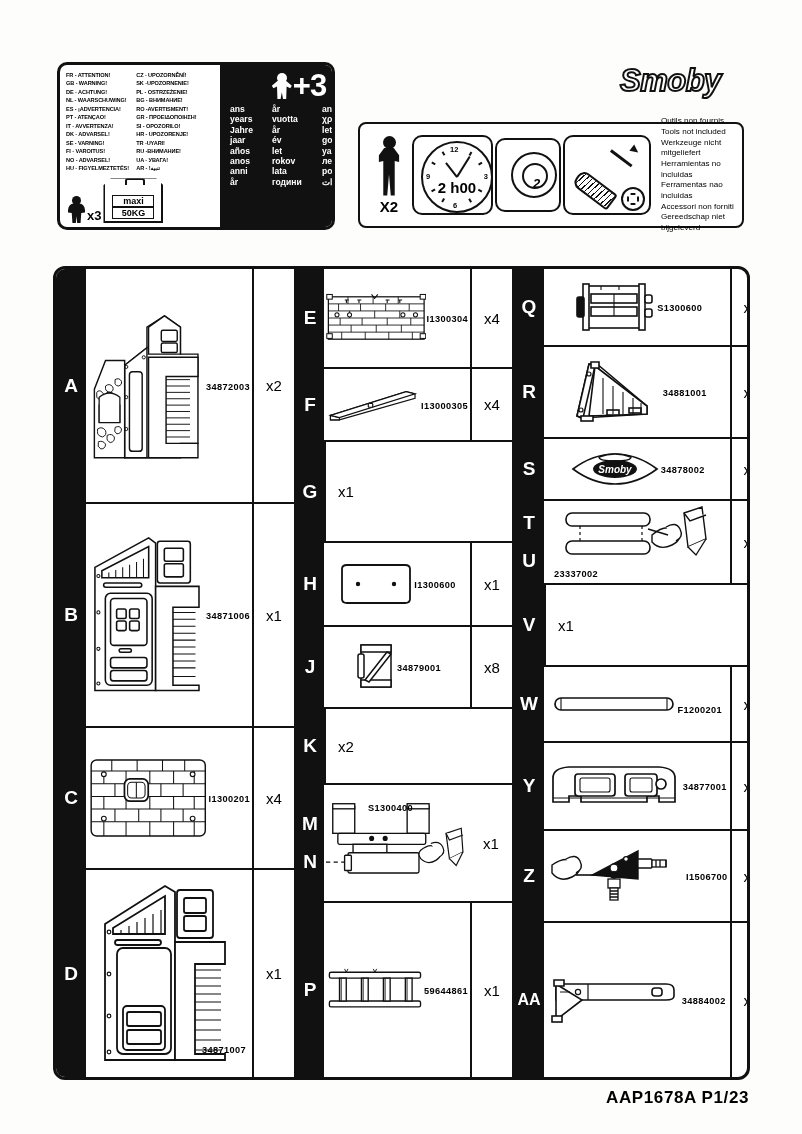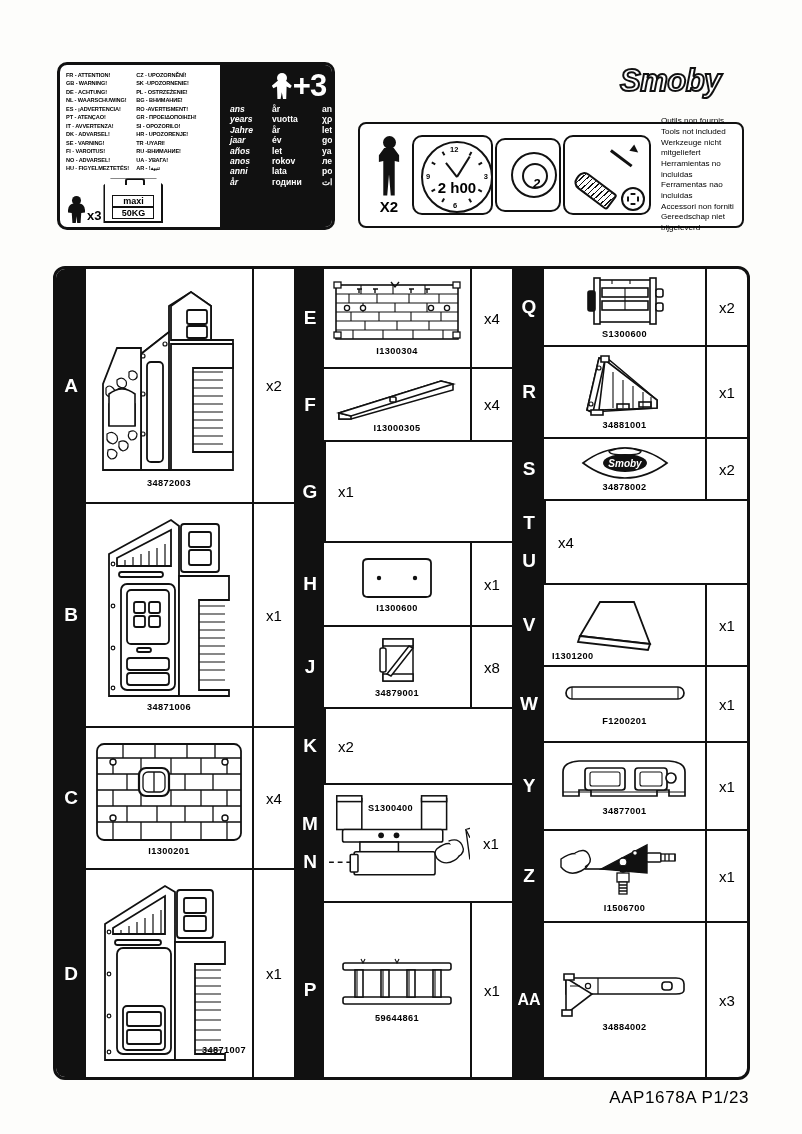--- a/index.html
+++ b/index.html
@@ -32,21 +32,21 @@
 
   .warn-right{flex:1;background:#111;color:#fff;padding:6px 6px 4px 8px;box-sizing:border-box;position:relative;}
   .plus3{display:flex;align-items:center;justify-content:center;gap:1px;margin-top:2px;margin-bottom:5px;}
   .wperson{width:20px;height:26px;position:relative;}
   .wperson .head{position:absolute;left:5px;top:0;width:10px;height:10px;border-radius:50%;background:#fff;}
   .wperson .body{position:absolute;left:0;top:8px;width:20px;height:18px;background:#fff;
        clip-path:polygon(28% 0%,72% 0%,100% 26%,92% 40%,74% 30%,72% 100%,56% 100%,50% 62%,44% 100%,28% 100%,26% 30%,8% 40%,0% 26%);}
   .plusglyph{font-size:31px;font-weight:bold;line-height:26px;letter-spacing:-1px;}
   .agecols{display:flex;gap:6px;padding-left:2px;}
   .agecol{font-size:8.6px;line-height:10.4px;font-weight:600;}
-  .agecol.a1{width:36px;font-style:italic;}
+  .agecol.a1{width:36px;}
   .agecol.a2{width:44px;}
   .agecol.a3{width:48px;}
 
   
   .logo{position:absolute;left:620px;top:63px;font-size:31px;font-weight:bold;font-style:italic;
         letter-spacing:-0.5px;color:#fff;
         -webkit-text-stroke:2px #111;text-shadow:0 0 0 #111;}
   .logo span{display:inline-block;}
 
   
@@ -101,30 +101,30 @@
 
   .prow{display:flex;border-bottom:2.2px solid #111;box-sizing:border-box;position:relative;}
   .prow:last-child{border-bottom:none;}
   .letter{background:#111;color:#fff;font-size:19px;font-weight:bold;
           display:flex;align-items:center;justify-content:center;flex-shrink:0;box-sizing:border-box;}
   .letter.w1{width:30px;}
   .letter.w2{width:28px;}
   .letter.w3{width:30px;}
   .letter.dual{flex-direction:column;gap:16px;}
   .letter.aa{font-size:16px;}
-  .pbody{flex:1;display:flex;flex-direction:column;align-items:center;justify-content:center;
+  .pbody{flex:1;display:flex;flex-direction:row;align-items:center;justify-content:center;
          position:relative;padding:4px 2px;box-sizing:border-box;overflow:hidden;}
   .qty{width:42px;flex-shrink:0;border-left:2.2px solid #111;box-sizing:border-box;
        display:flex;align-items:center;justify-content:center;font-size:15px;}
   .qty.nolb{border-left:none;}
   .pnum{font-size:9.2px;font-weight:bold;letter-spacing:0.4px;margin-top:2px;}
   .pnum.abs{position:absolute;}
   .art{display:block;}
 
-  .footer{position:absolute;right:53px;top:1088px;font-size:17px;font-weight:normal;letter-spacing:0.6px;}
+  .footer{position:absolute;right:53px;top:1088px;font-size:17px;font-weight:bold;letter-spacing:0.6px;}
 </style>
 </head>
 <body>
 
 <div class="page">
 
   <div class="warnbox">
     <div class="warn-left">
       <div class="warn-cols">
         <div class="wcol c1">
@@ -635,34 +635,45 @@
             <div class="pnum">34878002</div>
           </div>
           <div class="qty">x2</div>
         </div>
 
         <div class="prow" style="height:84px">
           <div class="letter w3 dual">
             <span>T</span>
             <span>U</span>
           </div>
+          <div class="pbody" style="align-items:flex-start">
+            <svg class="art" width="150" height="62" viewBox="0 0 150 62">
+              <g fill="#fff" stroke="#111" stroke-width="1.6">
+                <rect x="4" y="8" width="84" height="13" rx="6"></rect>
+                <rect x="4" y="36" width="84" height="13" rx="6"></rect>
+              </g>
+              <g fill="none" stroke="#111" stroke-width="1.2" stroke-dasharray="3 3">
+                <path d="M18 21 v15 M80 21 v15"></path>
+              </g>
+              <g fill="#fff" stroke="#111" stroke-width="1.4">
+                <path d="M90 30 q14 -12 24 -4 q8 8 -4 14 q-12 6 -20 -3 Z"></path>
+                <path d="M104 22 q10 -6 14 2 q4 8 -4 12"></path>
+                <path d="M122 8 L140 2 L144 34 L126 42 Z"></path>
+                <path d="M122 8 L128 16 L144 10"></path>
+                <path d="M126 42 L134 50 L144 34"></path>
+                <path d="M86 24 L106 30" stroke-width="1.6"></path>
+              </g>
+            </svg>
+            <div class="pnum abs" style="left:10px;bottom:4px">23337002</div>
+          </div>
           <div class="qty">x4</div>
         </div>
 
         <div class="prow" style="height:82px">
           <div class="letter w3">V</div>
-          <div class="pbody" style="align-items:flex-start">
-            <svg class="art" width="120" height="58" viewBox="0 0 120 58" style="margin-left:22px">
-              <g fill="#fff" stroke="#111" stroke-width="1.8">
-                <path d="M32 6 L66 6 L82 48 L12 40Z"></path>
-                <path d="M12 40 L82 48 L80 54 L10 46Z"></path>
-              </g>
-            </svg>
-            <div class="pnum abs" style="left:8px;bottom:4px">I1301200</div>
-          </div>
           <div class="qty">x1</div>
         </div>
 
         <div class="prow" style="height:76px">
           <div class="letter w3">W</div>
           <div class="pbody">
             <svg class="art" width="126" height="22" viewBox="0 0 126 22">
               <g fill="#fff" stroke="#111" stroke-width="1.7">
                 <rect x="4" y="5" width="118" height="12" rx="6"></rect>
               </g>

